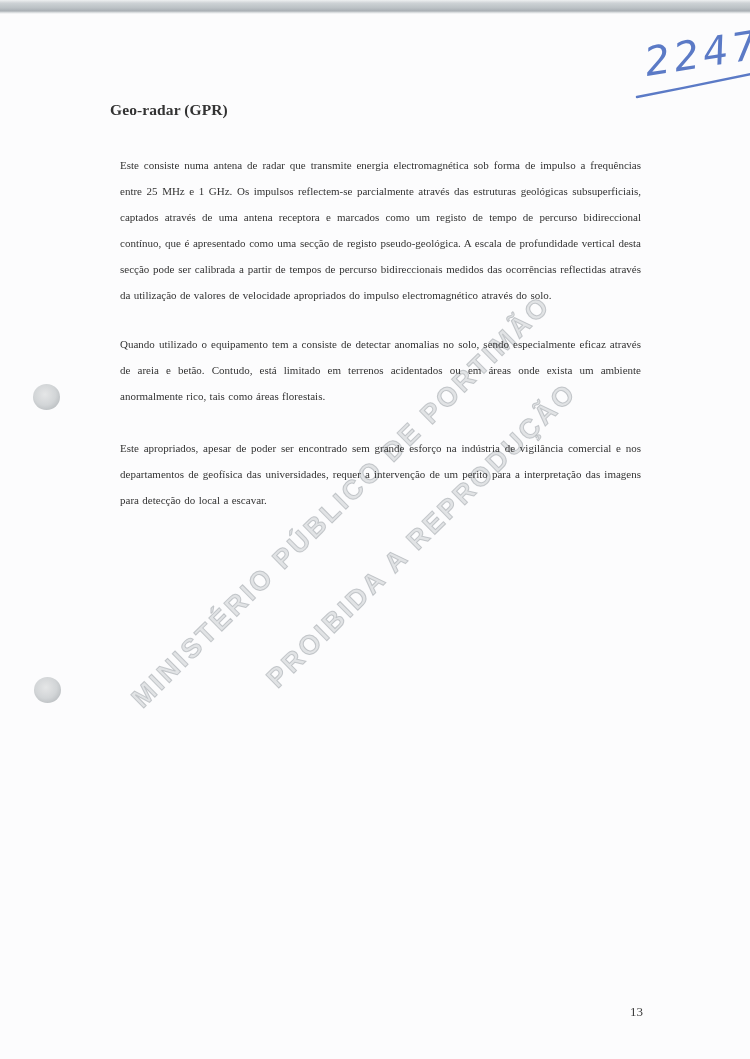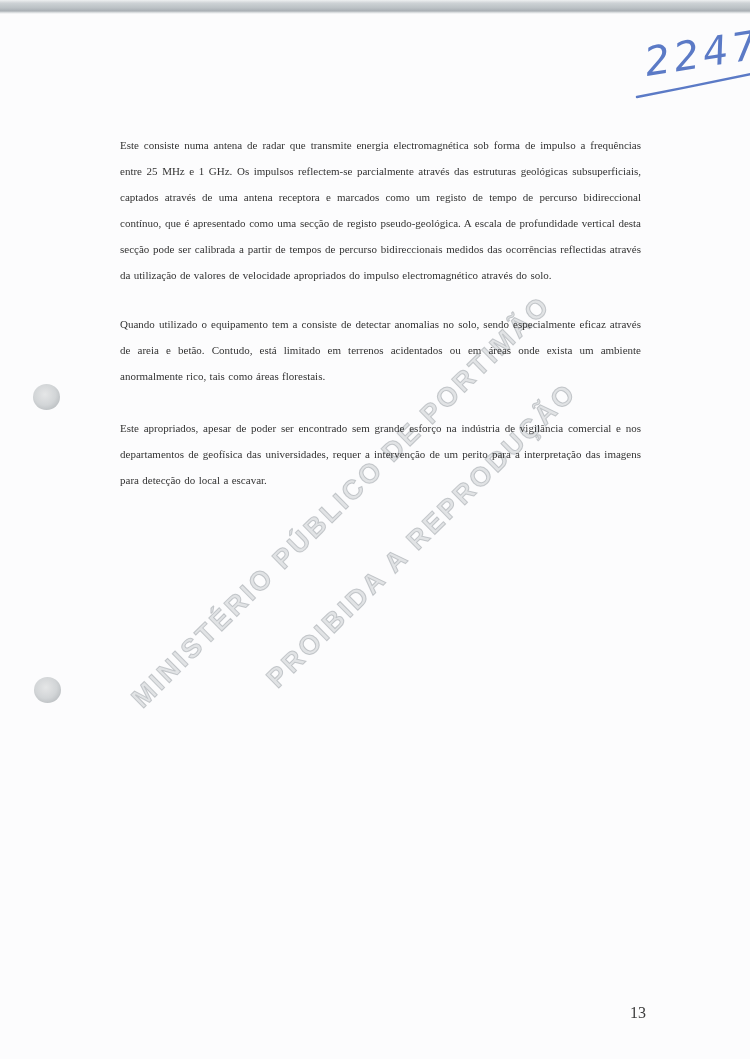--- a/index.html
+++ b/index.html
@@ -82,21 +82,21 @@
   .p2{margin-top:32px;}
   .p3{margin-top:23px;}
   .p4{margin-top:26px;}
   .footer-line{
     margin:106px 0 0 0;
     font-size:14.3px;line-height:26px;text-align:left;
   }
 
   .page-number{
     position:absolute;left:630px;top:1004px;
-    font-size:16px;color:#3b3b3b;
+    font-size:13px;color:#3b3b3b;
     font-family:"Liberation Serif", serif;
   }
 </style>
 </head>
 <body>
 
 <div class="page">
 
   <div class="scan-edge-top"></div>
 
@@ -107,20 +107,21 @@
   <div class="watermark wm2">PROIBIDA A REPRODUÇÃO</div>
 
   <div class="annotation">
     <span class="folio">2247</span>
     <svg class="underline-svg" width="125" height="84" viewBox="0 0 125 84" aria-hidden="true">
       <path d="M9 73 C 45 66, 95 56, 123 50" stroke="currentColor" stroke-width="2.4" fill="none" stroke-linecap="round"></path>
     </svg>
   </div>
 
   <main class="content">
+    <h1 class="title">Geo-radar (GPR)</h1>
 
     <p class="para p1">Este consiste numa antena de radar que transmite energia electromagnética sob forma de impulso a frequências entre 25 MHz e 1 GHz. Os impulsos reflectem-se parcialmente através das estruturas geológicas subsuperficiais, captados através de uma antena receptora e marcados como um registo de tempo de percurso bidireccional contínuo, que é apresentado como uma secção de registo pseudo-geológica. A escala de profundidade vertical desta secção pode ser calibrada a partir de tempos de percurso bidireccionais medidos das ocorrências reflectidas através da utilização de valores de velocidade apropriados do impulso electromagnético através do solo.</p>
 
 
     <p class="para p3">Quando utilizado o equipamento tem a consiste de detectar anomalias no solo, sendo especialmente eficaz através de areia e betão. Contudo, está limitado em terrenos acidentados ou em áreas onde exista um ambiente anormalmente rico, tais como áreas florestais.</p>
 
     <p class="para p4">Este apropriados, apesar de poder ser encontrado sem grande esforço na indústria de vigilância comercial e nos departamentos de geofísica das universidades, requer a intervenção de um perito para a interpretação das imagens para detecção do local a escavar.</p>
 
   </main>
 

